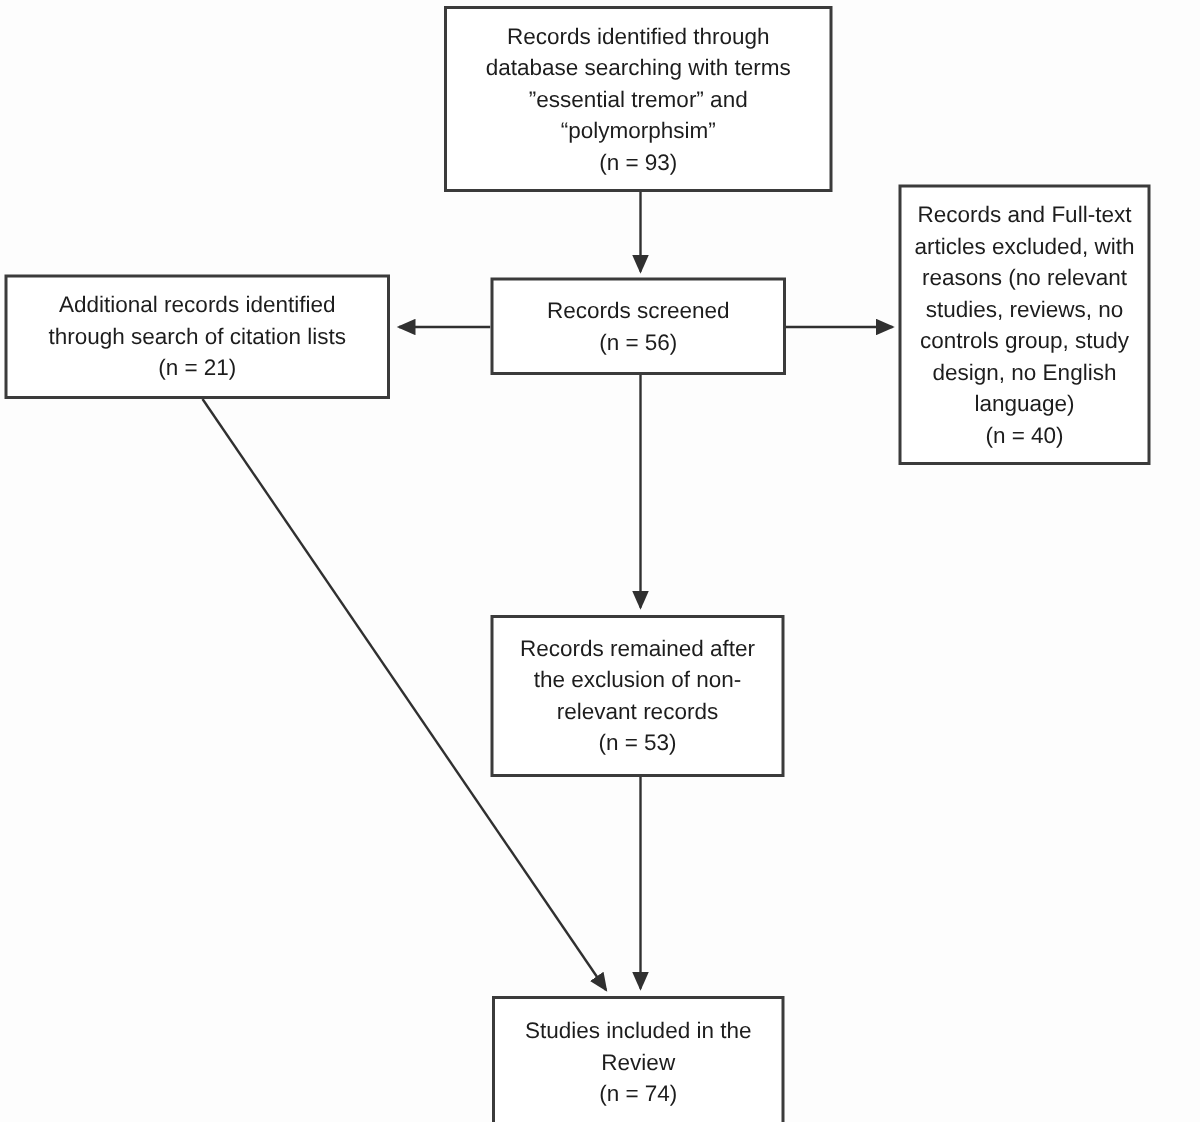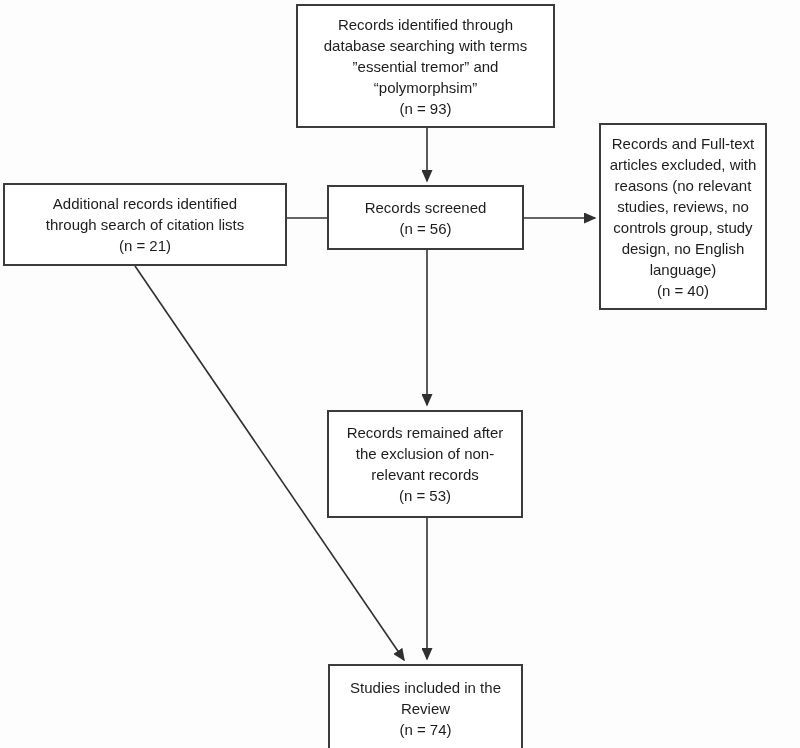--- a/index.html
+++ b/index.html
@@ -34,21 +34,21 @@
     color: #1d1d1d;
     font-size: 15px;
     line-height: 21px;
   }
   .box-text {
     white-space: pre-line;
     padding: 2px 6px;
   }
   #box-identified { left: 296px; top: 4px;   width: 259px; height: 124px; }
   #box-screened   { left: 327px; top: 185px; width: 197px; height: 65px;  }
-  #box-additional { left: 3px;   top: 183px; width: 284px; height: 83px;  }
+  #box-additional { left: 3px;   top: 183px; width: 257px; height: 83px;  }
   #box-excluded   { left: 599px; top: 123px; width: 168px; height: 187px; }
   #box-remained   { left: 327px; top: 410px; width: 196px; height: 108px; }
   #box-included   { left: 328px; top: 664px; width: 195px; height: 88px;  }
 </style>
 </head>
 <body>
 
 <div class="canvas">
 
   <svg class="arrows" width="800" height="748" viewBox="0 0 800 748" xmlns="http://www.w3.org/2000/svg">

